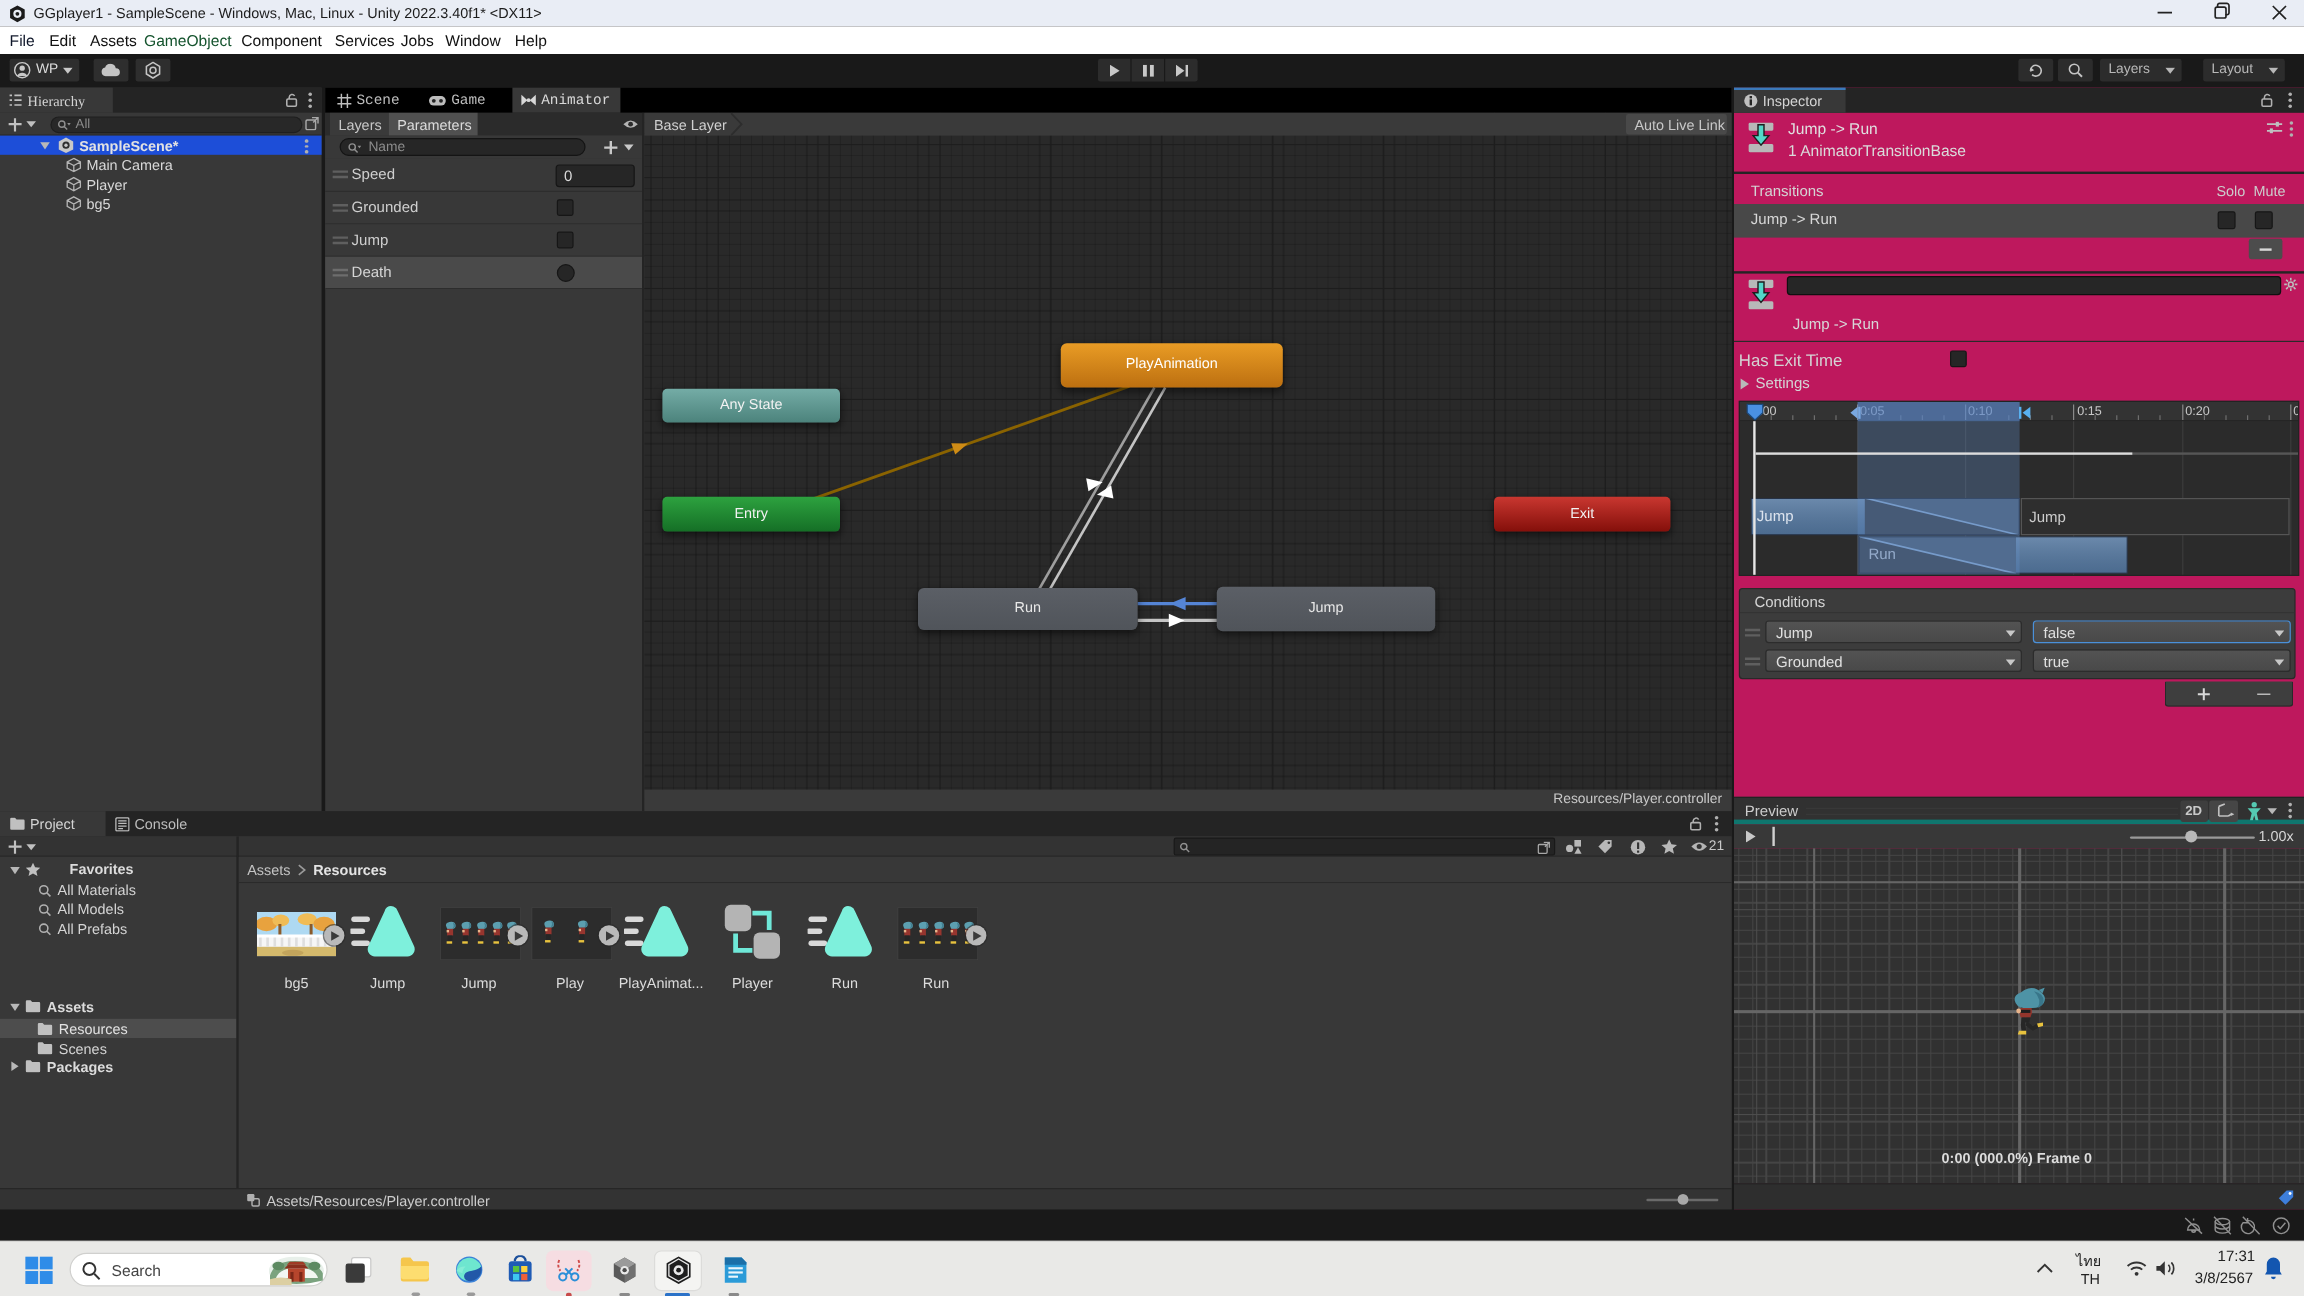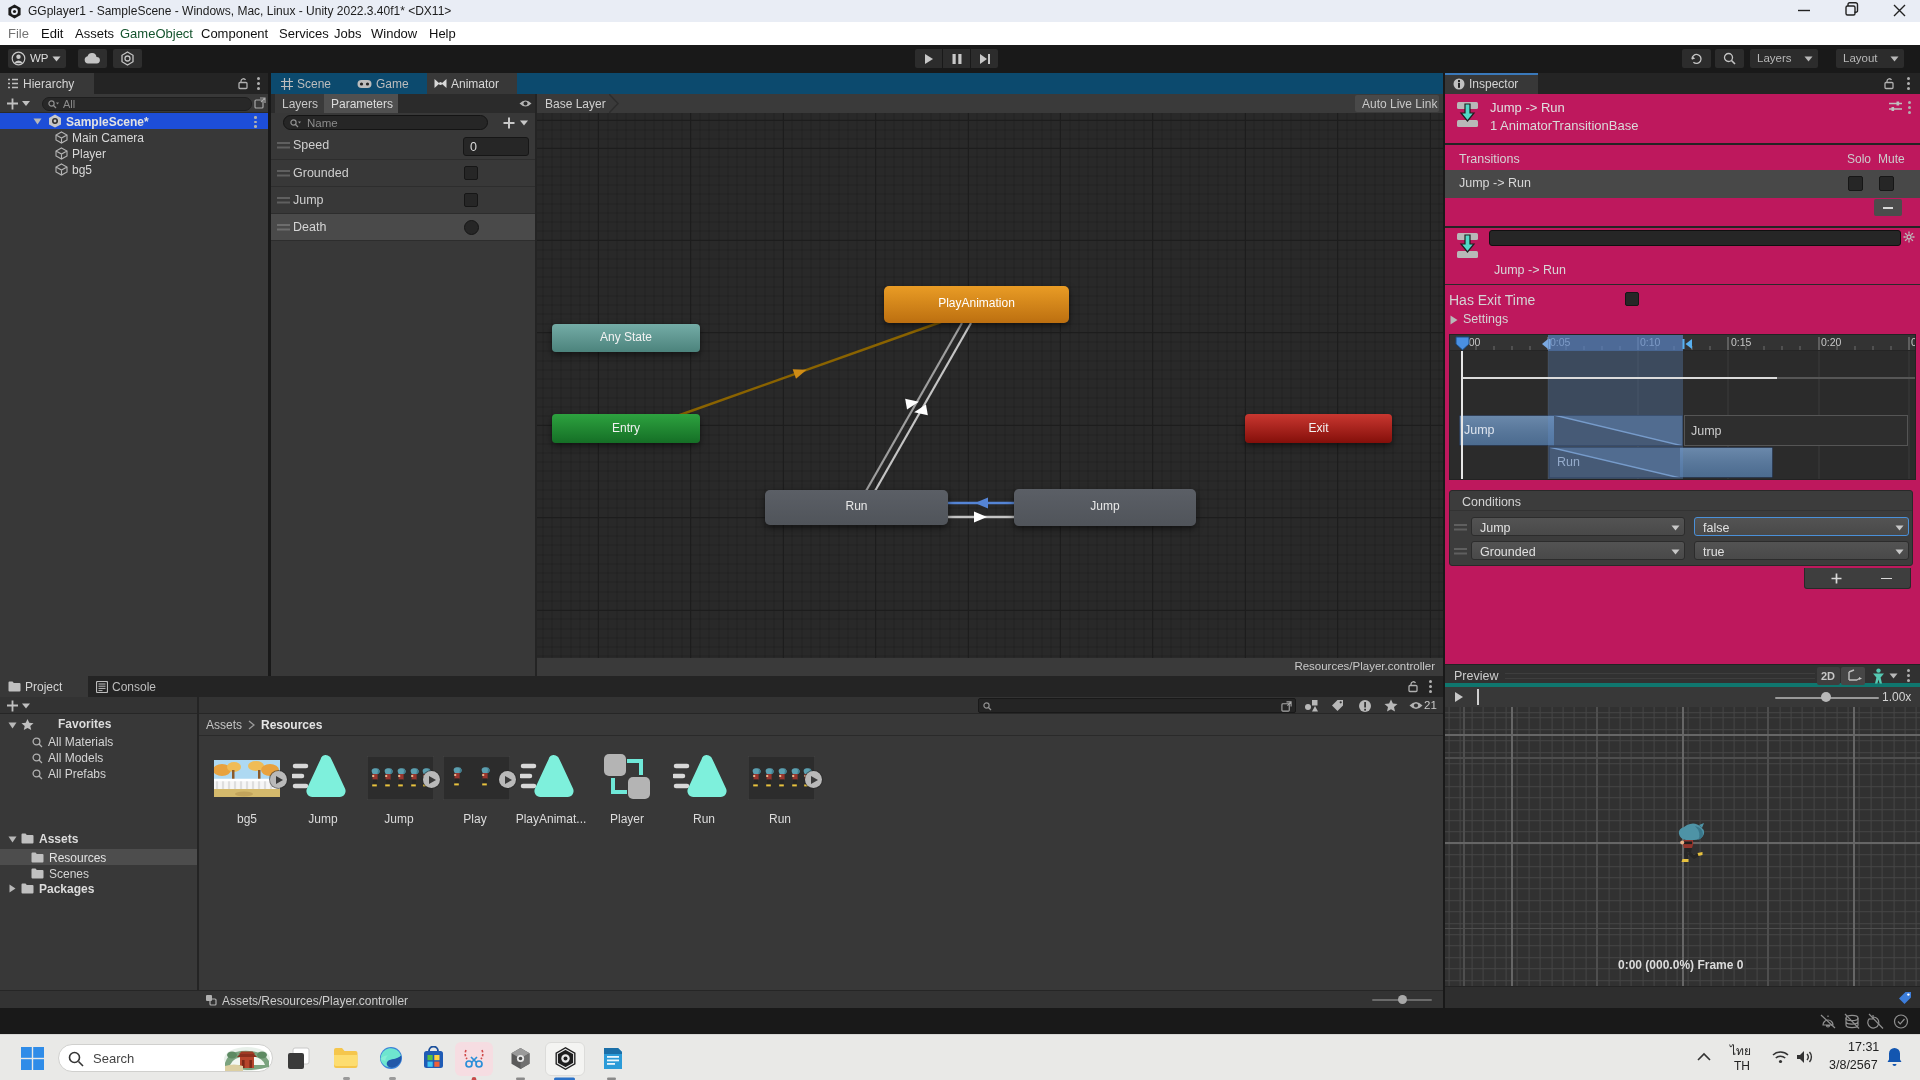--- a/index.html
+++ b/index.html
@@ -37,21 +37,21 @@
   <div class="abs txt" style="left:28px;top:4px;font-size:12px;color:#1c1c1c;">GGplayer1 - SampleScene - Windows, Mac, Linux - Unity 2022.3.40f1* &lt;DX11&gt;</div>
   <svg class="abs" style="left:1790px;top:0" width="130" height="22" viewBox="0 0 130 22">
     <path d="M8 10.5 h12" stroke="#222" stroke-width="1.4" fill="none"></path>
     <rect x="56" y="6" width="9" height="9" rx="1.5" stroke="#222" stroke-width="1.4" fill="none"></rect>
     <path d="M58 6 v-1.6 a1.6 1.6 0 0 1 1.6 -1.6 h6 a1.9 1.9 0 0 1 1.9 1.9 v6 a1.6 1.6 0 0 1 -1.6 1.6 h-1.4" stroke="#222" stroke-width="1.4" fill="none"></path>
     <path d="M104 5 l11 11 M115 5 l-11 11" stroke="#222" stroke-width="1.4" fill="none"></path>
   </svg>
 </div>
 
 <div class="abs" style="left:0;top:22px;width:1920px;height:23px;background:#ffffff;">
-  <div class="abs txt" style="left:8px;top:4px;font-size:13px;color:#737373;">File</div>
+  <div class="abs txt" style="left:8px;top:4px;font-size:13px;color:#0f172a;">File</div>
   <div class="abs txt" style="left:41px;top:4px;font-size:13px;color:#111;">Edit</div>
   <div class="abs txt" style="left:75px;top:4px;font-size:13px;color:#111;">Assets</div>
   <div class="abs txt" style="left:120px;top:4px;font-size:13px;color:#14532d;">GameObject</div>
   <div class="abs txt" style="left:201px;top:4px;font-size:13px;color:#111;">Component</div>
   <div class="abs txt" style="left:279px;top:4px;font-size:13px;color:#111;">Services</div>
   <div class="abs txt" style="left:334px;top:4px;font-size:13px;color:#111;">Jobs</div>
   <div class="abs txt" style="left:371px;top:4px;font-size:13px;color:#111;">Window</div>
   <div class="abs txt" style="left:429px;top:4px;font-size:13px;color:#111;">Help</div>
 </div>
 
@@ -126,21 +126,21 @@
   </div>
 </div>
 
 <div class="abs" style="left:0;top:73px;width:268px;height:603px;background:#383838;">
 
   <div class="abs" style="left:0;top:0;width:268px;height:21px;background:#242424;">
     <div class="abs" style="left:0;top:0;width:94px;height:21px;background:#383838;"></div>
     <svg class="abs" style="left:7px;top:5px" width="12" height="11" viewBox="0 0 12 11">
       <path d="M1 1.5 h2 M1 5.5 h2 M1 9.5 h2 M5 1.5 h6 M5 5.5 h6 M5 9.5 h6" stroke="#c0c0c0" stroke-width="1.4"></path>
     </svg>
-    <div class="abs txt" style="left:23px;top:4px;font-size:12px;color:#d4d4d4;">Hierarchy</div>
+    <div class="abs txt" style="left:23px;top:4px;font-size:12px;color:#d4d4d4;font-family:Liberation Serif, serif;">Hierarchy</div>
     <svg class="abs" style="left:237px;top:4px" width="12" height="13" viewBox="0 0 12 13">
       <rect x="2" y="5.5" width="8" height="6" rx="1" fill="none" stroke="#b0b0b0" stroke-width="1.3"></rect>
       <path d="M4 5.5 v-1.5 a2.4 2.4 0 0 1 4.5 -1" fill="none" stroke="#b0b0b0" stroke-width="1.3"></path>
     </svg>
     <div class="abs" style="left:257px;top:4px;width:3px;height:3px;background:#b0b0b0;border-radius:50%;"></div>
     <div class="abs" style="left:257px;top:9px;width:3px;height:3px;background:#b0b0b0;border-radius:50%;"></div>
     <div class="abs" style="left:257px;top:14px;width:3px;height:3px;background:#b0b0b0;border-radius:50%;"></div>
   </div>
 
   <div class="abs" style="left:0;top:21px;width:268px;height:19px;background:#383838;border-bottom:1px solid #2a2a2a;">
@@ -191,21 +191,21 @@
   <div class="abs" style="left:0;top:88px;width:268px;height:16px;">
     <svg class="abs" style="left:55px;top:2px" width="13" height="13" viewBox="0 0 13 13">
       <path d="M6.5 1 L12 4 L12 9 L6.5 12 L1 9 L1 4 Z M1 4 L6.5 7 L12 4 M6.5 7 L6.5 12" fill="none" stroke="#b4b4b4" stroke-width="1.1"></path>
     </svg>
     <div class="abs txt" style="left:72px;top:1.5px;font-size:12px;color:#d8d8d8;">bg5</div>
   </div>
 </div>
 
 <div class="abs" style="left:271px;top:73px;width:1172px;height:603px;background:#383838;">
 
-  <div class="abs" style="left:0;top:0;width:1172px;height:21px;background:#0c4a6e;">
+  <div class="abs" style="left:0;top:0;width:1172px;height:21px;background:#000000;font-family:Liberation Mono, monospace;">
     <div class="abs" style="left:156px;top:0;width:90px;height:21px;background:#383838;"></div>
     <svg class="abs" style="left:10px;top:5px" width="12" height="12" viewBox="0 0 12 12">
       <path d="M3.5 0 v12 M8.5 0 v12 M0 3.5 h12 M0 8.5 h12" stroke="#bdbdbd" stroke-width="1.2"></path>
     </svg>
     <div class="abs txt" style="left:26px;top:4px;font-size:12px;color:#bdbdbd;">Scene</div>
     <svg class="abs" style="left:86px;top:6px" width="15" height="10" viewBox="0 0 15 10">
       <rect x="0.5" y="1" width="14" height="8" rx="4" fill="#bdbdbd"></rect>
       <circle cx="4.5" cy="5" r="1.6" fill="#242424"></circle>
       <circle cx="10.5" cy="5" r="1.6" fill="#242424"></circle>
     </svg>

